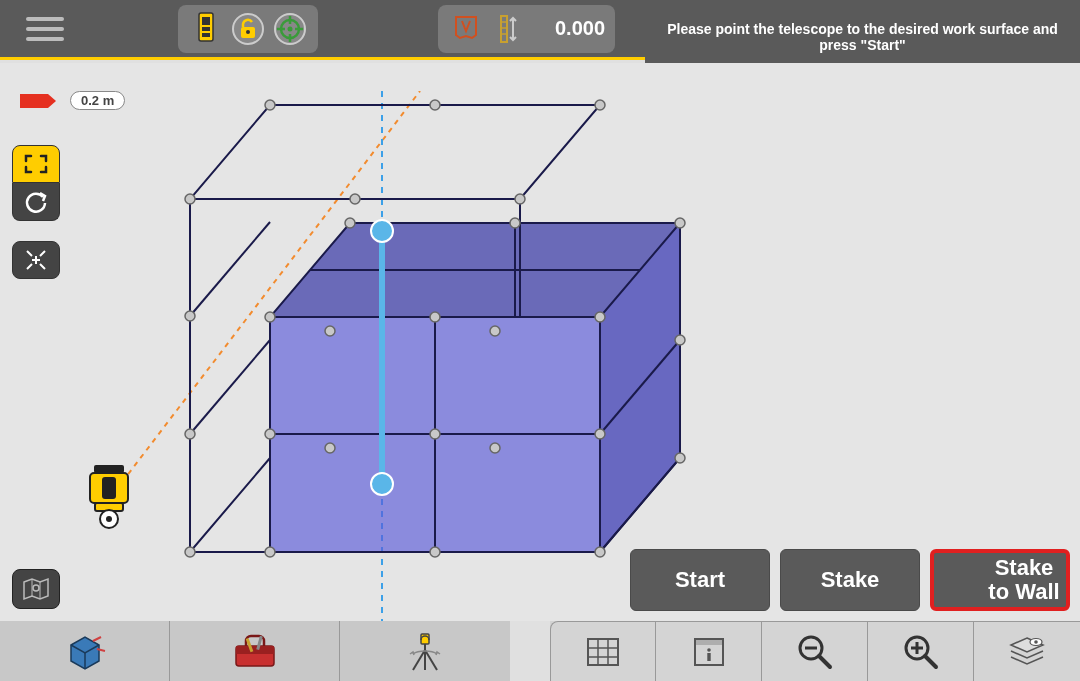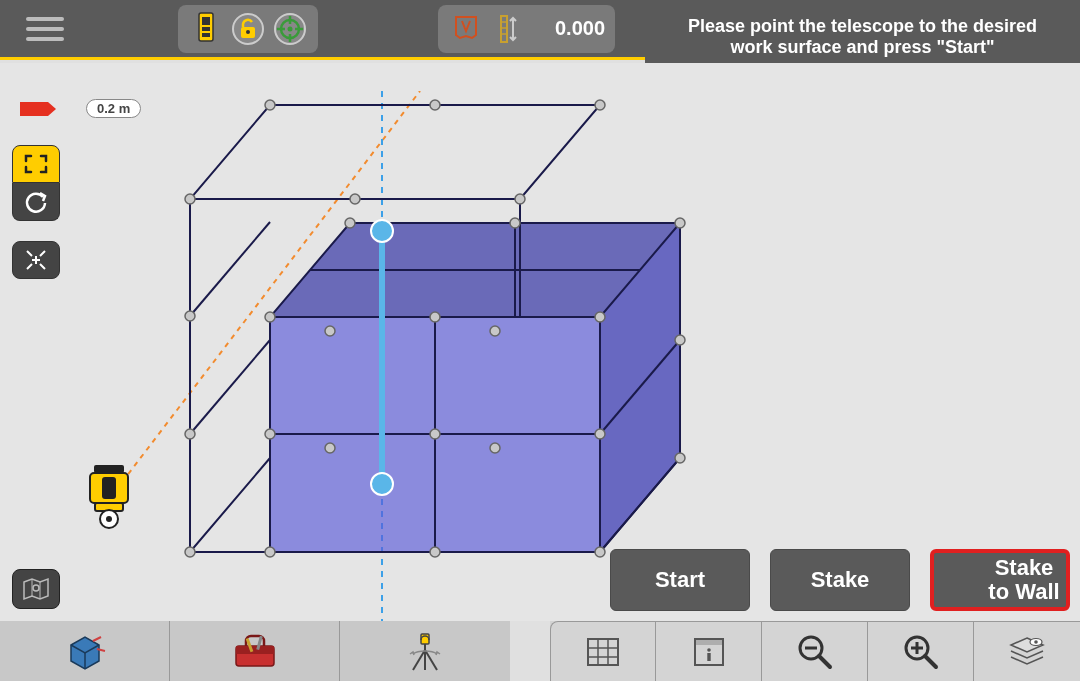--- a/index.html
+++ b/index.html
@@ -25,32 +25,32 @@
     .tb-icon {
       width: 36px; height: 36px; display: flex; align-items: center; justify-content: center;
       cursor: pointer;
     }
     .topval {
       color: #fff; font-size: 20px; font-weight: bold; margin-left: 23px;
     }
     .instruction {
       position: absolute; right: 0; top: 0;
       width: 435px; height: 73px; background: #5a5a5a;
-      color: #fff; font-size: 18px; font-weight: bold; text-align: center;
+      color: #fff; font-size: 14px; font-weight: bold; text-align: center;
       display: flex; align-items: center; justify-content: center; padding: 6px 20px;
     }
 
     .viewport {
       position: absolute; top: 63px; left: 0; right: 0; bottom: 60px;
       background: #e5e5e5; overflow: hidden;
     }
 
     .scale-flag {
-      position: absolute; top: 36px; left: 18px;
-      display: flex; align-items: center; gap: 28px;
+      position: absolute; top: 28px; left: 18px;
+      display: flex; align-items: center; gap: 12px;
     }
     .scale-flag svg { display: block; }
     .scale-pill {
       background: #fff; border: 1px solid #888; border-radius: 10px;
       font-size: 13px; font-weight: bold; padding: 1px 10px; color: #444;
     }
 
     .left-tools {
       position: absolute; left: 12px; top: 82px; display: flex; flex-direction: column; gap: 0;
     }
@@ -63,21 +63,21 @@
     .tool-dark2 { background: #444; color: #fff; border-radius: 8px; margin-top: 20px; }
     .map-btn {
       position: absolute; left: 12px; bottom: 12px;
       width: 48px; height: 40px; background: #444; border-radius: 8px; border: 1px solid #222;
       display: flex; align-items: center; justify-content: center; cursor: pointer;
     }
 
     .building-svg { position: absolute; left: 70px; top: 28px; }
 
     .action-bar {
-      position: absolute; right: 10px; bottom: 10px; display: flex; gap: 20px;
+      position: absolute; right: 10px; bottom: 10px; display: flex; gap: 10px;
     }
     .action-btn {
       width: 140px; height: 62px; background: #5a5a5a; border-radius: 6px;
       color: #fff; font-size: 22px; font-weight: bold;
       display: flex; align-items: center; justify-content: center; text-align: center;
       cursor: pointer; border: 1px solid #4a4a4a; line-height: 1.1;
     }
     .action-btn.highlight { border: 4px solid #e02020; padding-left: 48px; }
 
     .bottombar {

